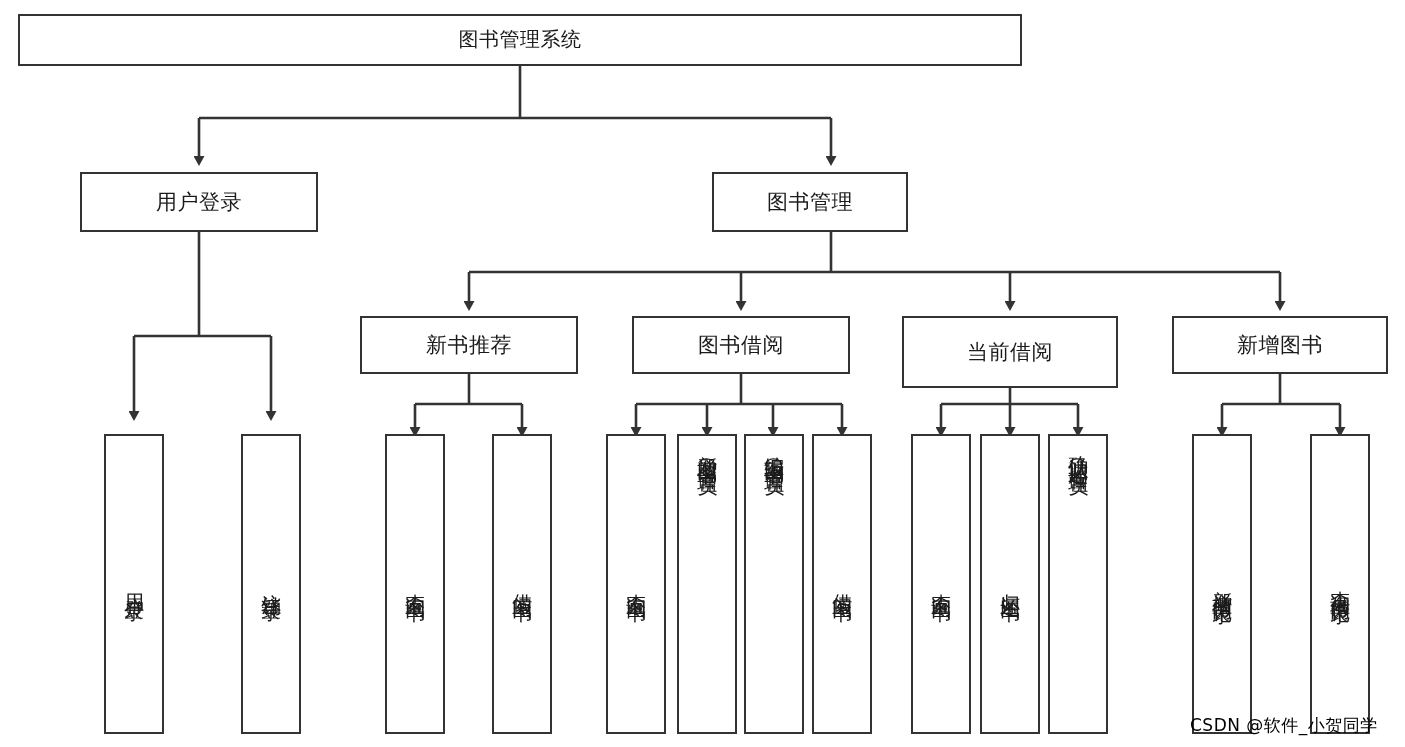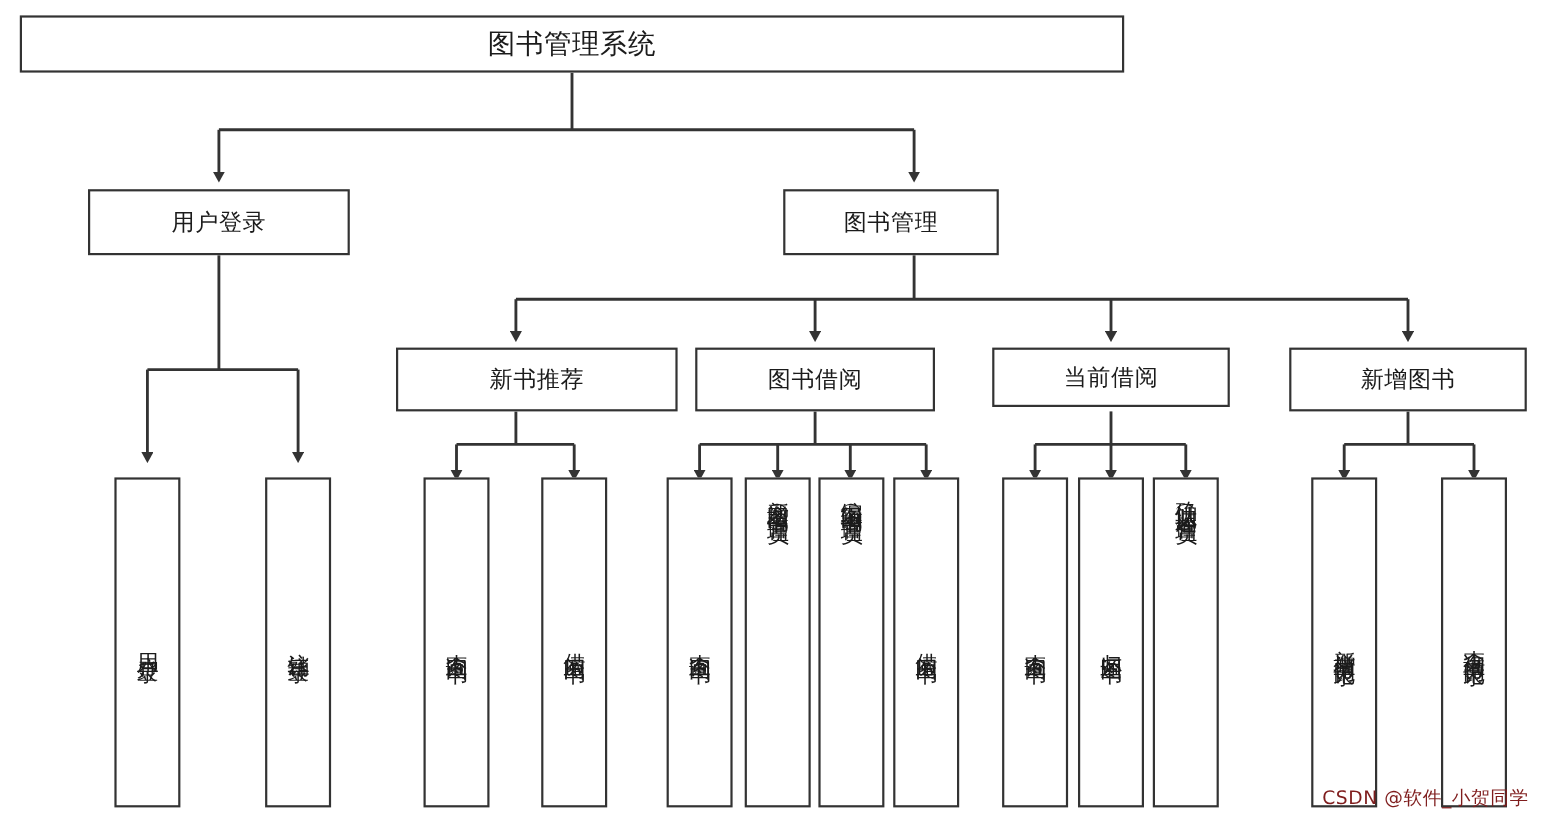--- a/index.html
+++ b/index.html
@@ -41,21 +41,21 @@
     text-align: center;
     letter-spacing: 0.5px;
     line-height: 1.18;
   }
   
   .node.horiz .node-label {
     writing-mode: horizontal-tb;
     font-size: 21px;
   }
   .node.root .node-label {
-    font-size: 25px;
+    font-size: 20px;
   }
   
   .node.vert {
     align-items: flex-start;
     justify-content: center;
     padding-top: 4px;
   }
   .node.vert .node-label {
     writing-mode: vertical-rl;
     text-orientation: upright;
@@ -67,26 +67,25 @@
   
   .node.vert.centered {
     align-items: center;
     padding-top: 0;
   }
   .watermark {
     position: absolute;
     left: 1190px;
     top: 714px;
     font-size: 17px;
-    color: #7f1d1d;
+    color: #000000;
     letter-spacing: 0.5px;
     white-space: nowrap;
     z-index: 3;
     font-family: "DejaVu Sans", "Liberation Sans", sans-serif;
-    margin-left: 12px;
   }
 </style>
 </head>
 <body>
 
 <div id="canvas">
 
   <svg id="edges" viewBox="0 0 1405 747" xmlns="http://www.w3.org/2000/svg">
     <defs>
       <marker id="arrow" markerWidth="10" markerHeight="11" refX="1" refY="5.5" orient="auto" markerUnits="userSpaceOnUse">
@@ -141,27 +140,27 @@
     <span class="node-label">图书管理系统</span>
   </div>
 
   <div class="node horiz" style="left:80px; top:172px; width:238px; height:60px;">
     <span class="node-label">用户登录</span>
   </div>
   <div class="node horiz" style="left:712px; top:172px; width:196px; height:60px;">
     <span class="node-label">图书管理</span>
   </div>
 
-  <div class="node horiz" style="left:360px; top:316px; width:256px; height:58px;">
+  <div class="node horiz" style="left:360px; top:316px; width:218px; height:58px;">
     <span class="node-label">新书推荐</span>
   </div>
   <div class="node horiz" style="left:632px; top:316px; width:218px; height:58px;">
     <span class="node-label">图书借阅</span>
   </div>
-  <div class="node horiz" style="left:902px; top:316px; width:216px; height:54px;">
+  <div class="node horiz" style="left:902px; top:316px; width:216px; height:72px;">
     <span class="node-label">当前借阅</span>
   </div>
   <div class="node horiz" style="left:1172px; top:316px; width:216px; height:58px;">
     <span class="node-label">新增图书</span>
   </div>
 
   <div class="node vert centered" style="left:104px; top:434px; width:60px; height:300px;">
     <span class="node-label">用户登录</span>
   </div>
   <div class="node vert centered" style="left:241px; top:434px; width:60px; height:300px;">

